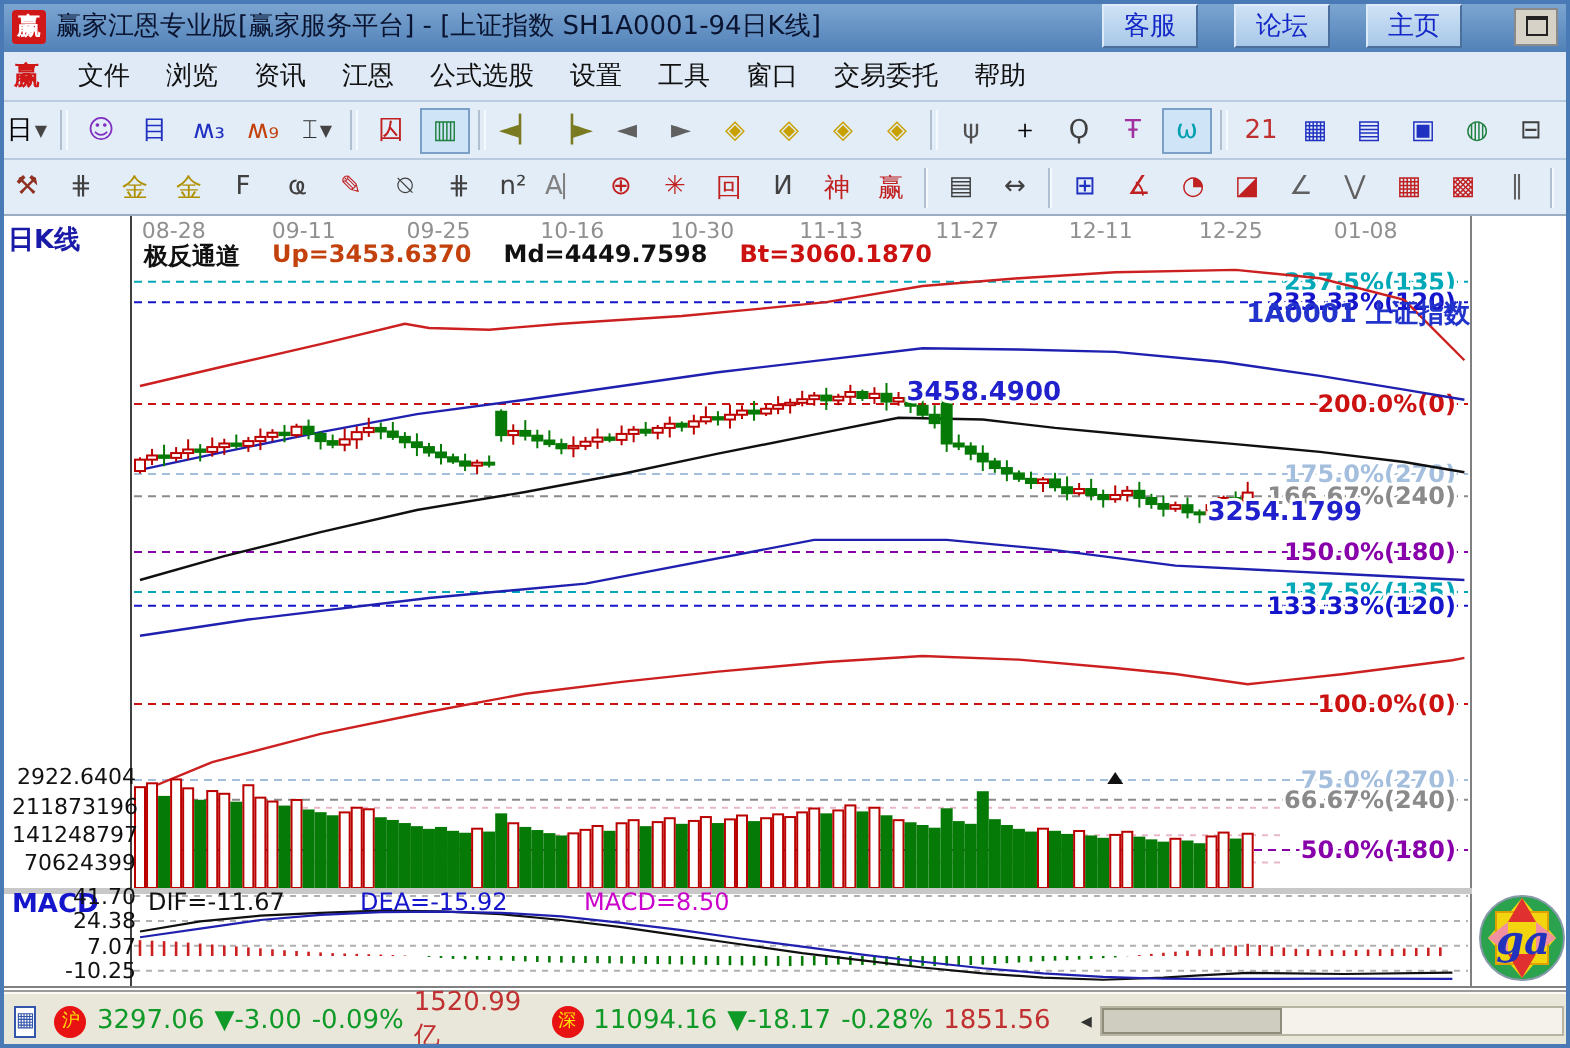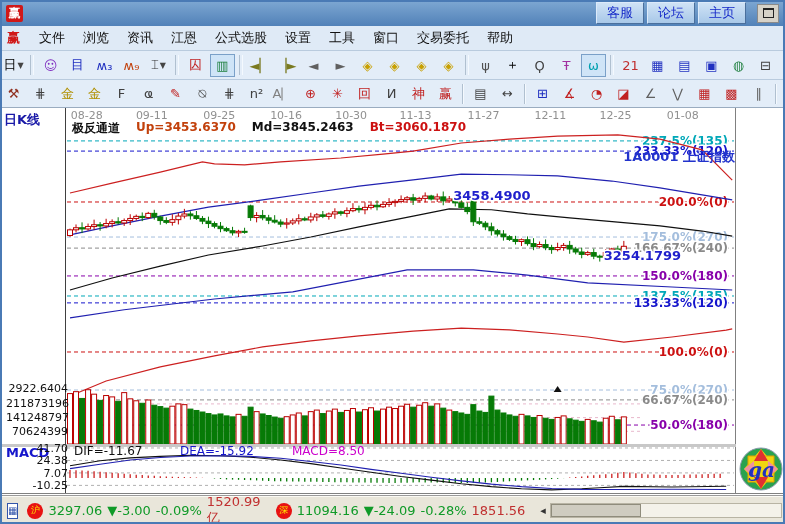--- a/index.html
+++ b/index.html
@@ -5,21 +5,21 @@
   html,body{margin:0;padding:0;background:#fff;}
   body{width:785px;height:524px;position:relative;overflow:hidden;
        font-family:"DejaVu Sans","Liberation Sans",sans-serif;font-size:13px;}
   .frame{position:absolute;inset:0;box-shadow:inset 0 0 0 2px #4a7ab5;pointer-events:none;z-index:90;}
   
   #titlebar{position:absolute;left:0;top:0;width:785px;height:26px;
     background:linear-gradient(#7fa8d3,#5181b8);display:flex;align-items:center;}
   #app-logo{width:17px;height:17px;background:#d01818;color:#fff;font-weight:bold;font-size:12px;
     display:flex;align-items:center;justify-content:center;margin:0 5px 0 6px;border-radius:2px;}
   #title-text{color:#0a1430;font-size:13px;white-space:nowrap;}
-  #titlebar-right{margin-left:auto;display:flex;align-items:center;gap:3px;padding-right:6px;}
+  #titlebar-right{margin-left:auto;display:flex;align-items:center;gap:18px;padding-right:6px;}
   .tb-btn{width:46px;height:20px;background:linear-gradient(#cfe2f6,#a8c8e8);
     border:1px solid #4a6f9c;border-top-color:#dceafa;border-left-color:#dceafa;
     color:#1428c8;font-size:13px;display:flex;align-items:center;justify-content:center;cursor:pointer;}
   .winbox{width:20px;height:17px;background:#d6d2c8;border:1px solid #8a8a8a;margin-left:8px;
     display:flex;align-items:center;justify-content:center;}
   .winbox i{display:block;width:9px;height:7px;border:1px solid #222;border-top-width:2px;}
   
   #menubar{position:absolute;left:0;top:26px;width:785px;height:24px;background:#dfeaf6;
     border-bottom:1px solid #b9cbde;display:flex;align-items:center;}
   #menu-logo{color:#d01818;font-weight:bold;margin:0 10px 0 7px;}
@@ -63,20 +63,21 @@
   #feed{display:flex;align-items:center;margin-left:14px;overflow:hidden;white-space:nowrap;}
   #gann-logo{position:absolute;left:738px;top:336px;}
 </style>
 </head>
 <body>
 
 <div class="frame"></div>
 
 <div id="titlebar">
   <div id="app-logo">赢</div>
+  <div id="title-text">赢家江恩专业版[赢家服务平台] - [上证指数  SH1A0001-94日K线]</div>
   <div id="titlebar-right">
     <div class="tb-btn">客服</div>
     <div class="tb-btn">论坛</div>
     <div class="tb-btn">主页</div>
     <div class="winbox">
         <i></i>
       </div>
   </div>
 </div>
 
@@ -597,21 +598,21 @@
       <line x1="0" y1="107.5" x2="785" y2="107.5" stroke="#9aacc0" stroke-width="1"></line>
       <line x1="65.5" y1="108" x2="65.5" y2="493" stroke="#404040" stroke-width="1"></line>
       <line x1="735.5" y1="108" x2="735.5" y2="493" stroke="#808080" stroke-width="1"></line>
       <rect x="0" y="444" width="736" height="3" fill="#c8c8c8"></rect>
       <line x1="0" y1="493.5" x2="785" y2="493.5" stroke="#808080" stroke-width="1"></line>
     </svg>
   <div class="lbl" id="kline-label">日K线</div>
   <div class="lbl" id="info-row">
     <span class="c-name">极反通道</span>
     <span class="c-up">Up=3453.6370</span>
-    <span class="c-md">Md=3845.2463</span>
+    <span class="c-md">Md=4449.7598</span>
     <span class="c-bt">Bt=3060.1870</span>
   </div>
   <div class="lbl" id="symbol-label">1A0001  上证指数</div>
   <div class="scale" style="top:275px;">2922.6404</div>
   <div class="lbl" id="macd-label">MACD</div>
   <div class="lbl" id="dif-label">DIF=-11.67</div>
   <div class="lbl" id="dea-label">DEA=-15.92</div>
   <div class="lbl" id="macdv-label">MACD=8.50</div>
   <div id="gann-logo">
     <svg width="46" height="52">
@@ -629,21 +630,21 @@
 
 <div id="statusbar">
   <div class="st-icon">▦</div>
   <div class="quote-circle">沪</div>
   <span class="q-green">3297.06</span>
   <span class="q-green">▼-3.00</span>
   <span class="q-green">-0.09%</span>
   <span class="q-amount">1520.99亿</span>
   <div class="quote-circle">深</div>
   <span class="q-green">11094.16</span>
-  <span class="q-green">▼-24.09</span>
+  <span class="q-green">▼-18.17</span>
   <span class="q-green">-0.28%</span>
   <span class="q-amount" style="margin-right:0;">1851.56</span>
   <div id="cursor"></div>
   <div id="st-scroll">
     <span class="arr">◂</span>
     <div id="scroll-track">
       <div id="scroll-thumb"></div>
     </div>
     <span class="arr">▸</span>
   </div>

